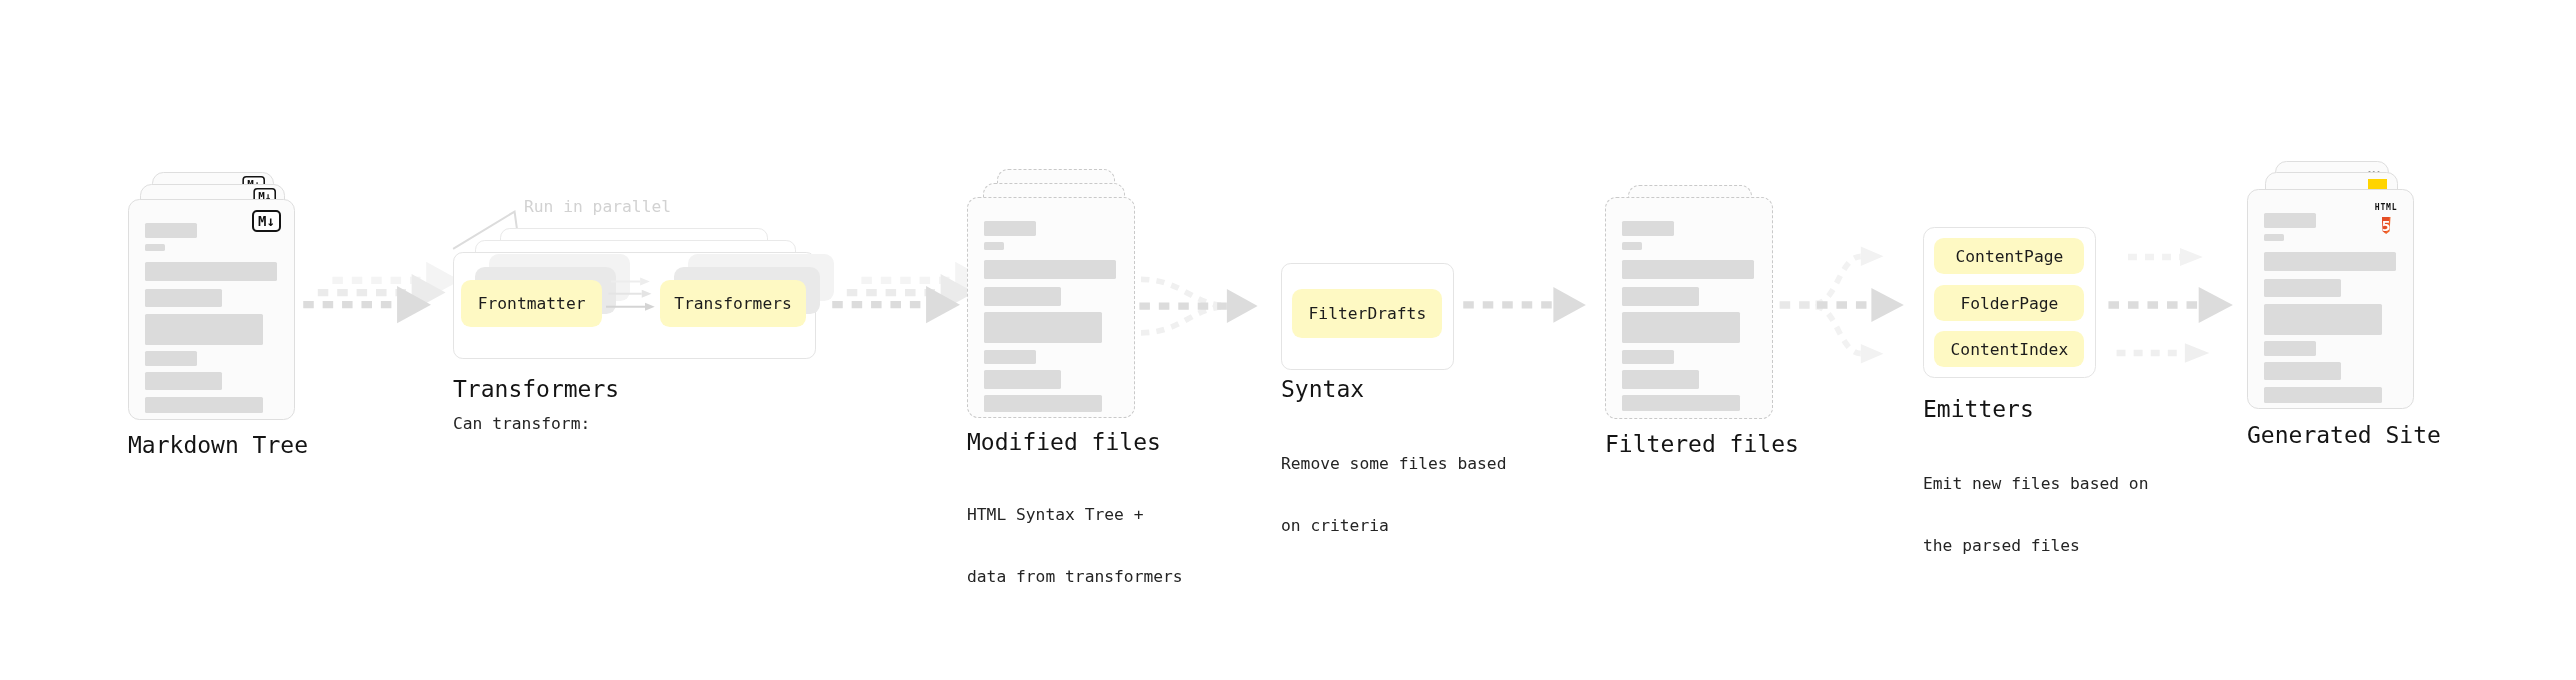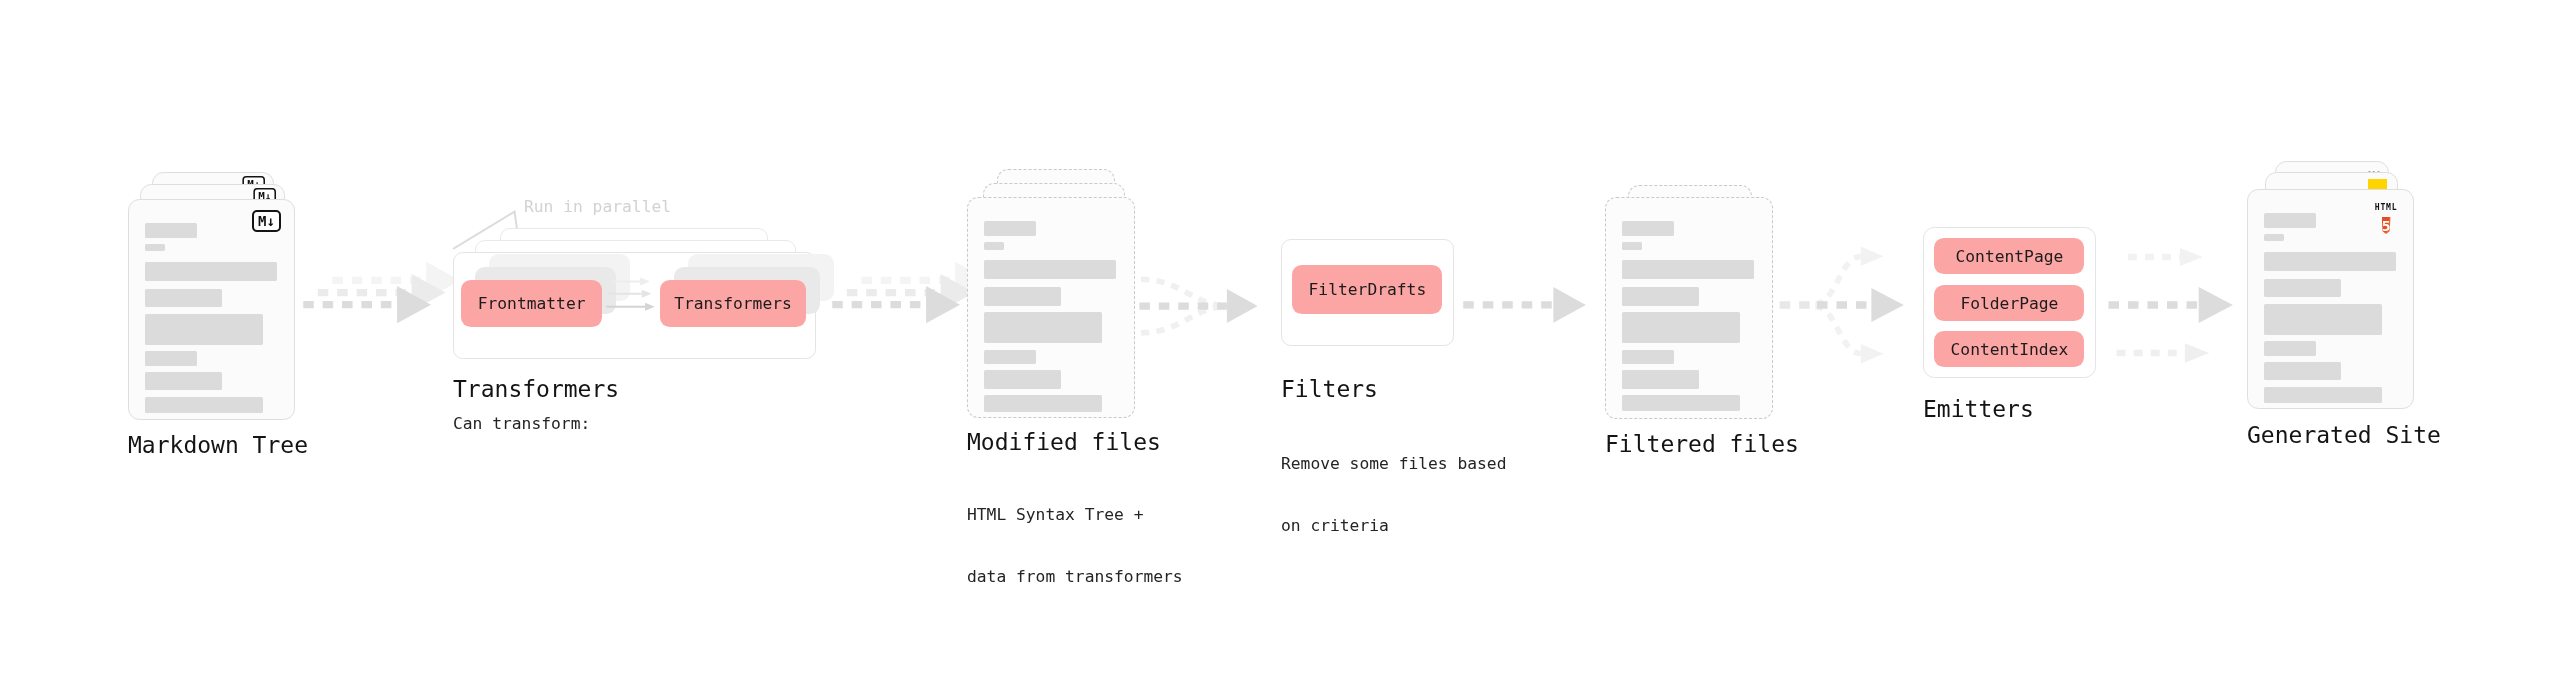--- a/index.html
+++ b/index.html
@@ -15,21 +15,21 @@
   .b2{width:19.5px;height:7.3px;margin-bottom:10.6px}
   .b3{width:132px;height:18.7px;margin-bottom:8.1px}
   .b4{width:77px;height:18.7px;margin-bottom:6.5px}
   .b5{width:118px;height:31px;margin-bottom:6.5px}
   .b6{width:52px;height:14.6px;margin-bottom:5.7px}
   .b7{width:77px;height:18.7px;margin-bottom:6.5px}
   .b8{width:118px;height:16.3px}
   
   .tbox{position:absolute;border:1.6px solid #e4e4e4;border-radius:9.8px;background:#fff;box-sizing:border-box}
   .tbox.layer{border-color:#e9e9e9}
-  .pill{position:absolute;border-radius:9.8px;background:#fca5a5;display:flex;align-items:center;
+  .pill{position:absolute;border-radius:9.8px;background:#fef9c3;display:flex;align-items:center;
         justify-content:center;font-size:16.3px;color:#1c1c1c;white-space:pre}
   .pill.ghost1{background:#e9e9e9}
   .pill.ghost2{background:#f3f3f3}
   
   .heading{position:absolute;font-size:23px;color:#141414;white-space:pre}
   .body{position:absolute;font-size:16.3px;color:#242424;white-space:pre}
   .body div{line-height:23.6px}
   .bullets div{line-height:22px}
   .annot{position:absolute;font-size:16.3px;color:#d2d2d2;white-space:pre}
   
@@ -159,25 +159,25 @@
     <div>data from transformers</div>
   </div>
 
   <svg class="abs" style="left:1136px;top:268px" width="138" height="81" viewBox="0 0 170 100">
     <path d="M 6 14 C 55 14, 70 45, 108 46" fill="none" stroke="#f0f0f0" stroke-width="7" stroke-dasharray="10 9"></path>
     <path d="M 6 80 C 55 80, 70 49, 108 48" fill="none" stroke="#f0f0f0" stroke-width="7" stroke-dasharray="10 9"></path>
     <line x1="4" y1="47" x2="112" y2="47" stroke="#dcdcdc" stroke-width="9" stroke-dasharray="13 11"></line>
     <polygon points="112,26 150,47 112,68" fill="#dcdcdc"></polygon>
   </svg>
 
-  <section class="abs" style="left:1281px;top:239px;width:165px;height:107px">
+  <section class="abs" style="left:1281px;top:263px;width:165px;height:107px">
     <div class="tbox" style="left:0;top:0;width:173px;height:107px"></div>
     <div class="pill" style="left:11.4px;top:26px;width:150px;height:49px">FilterDrafts</div>
   </section>
-  <div class="heading" style="left:1281px;top:376px">Filters</div>
+  <div class="heading" style="left:1281px;top:376px">Syntax</div>
   <div class="body" style="left:1281px;top:414px">
     <div>Remove some files based</div>
     <div>on criteria</div>
   </div>
 
   <svg class="abs" style="left:1460px;top:274px" width="138" height="65" viewBox="0 0 170 80">
     <line x1="4" y1="38" x2="115" y2="38" stroke="#dcdcdc" stroke-width="9" stroke-dasharray="13 11"></line>
     <polygon points="115,16 155,38 115,60" fill="#dcdcdc"></polygon>
   </svg>
 
@@ -208,20 +208,24 @@
     <polygon points="115,54 155,75 115,96" fill="#dcdcdc"></polygon>
   </svg>
 
   <section class="abs" style="left:1923px;top:227px;width:173px;height:151px">
     <div class="tbox" style="left:0;top:0;width:173px;height:151px;border-radius:11.4px"></div>
     <div class="pill" style="left:11.4px;top:11.4px;width:150px;height:36px">ContentPage</div>
     <div class="pill" style="left:11.4px;top:58px;width:150px;height:36px">FolderPage</div>
     <div class="pill" style="left:11.4px;top:104px;width:150px;height:36px">ContentIndex</div>
   </section>
   <div class="heading" style="left:1923px;top:396px">Emitters</div>
+  <div class="body" style="left:1923px;top:434px">
+    <div>Emit new files based on</div>
+    <div>the parsed files</div>
+  </div>
 
   <svg class="abs" style="left:2105px;top:244px" width="137" height="122" viewBox="0 0 168 150">
     <line x1="28" y1="16" x2="92" y2="16" stroke="#f2f2f2" stroke-width="8" stroke-dasharray="11 10"></line>
     <polygon points="92,5 120,16 92,27" fill="#f2f2f2"></polygon>
     <line x1="4" y1="75" x2="115" y2="75" stroke="#dcdcdc" stroke-width="9" stroke-dasharray="13 11"></line>
     <polygon points="115,53 157,75 115,97" fill="#dcdcdc"></polygon>
     <line x1="14" y1="134" x2="98" y2="134" stroke="#efefef" stroke-width="8" stroke-dasharray="11 10"></line>
     <polygon points="98,122 128,134 98,146" fill="#efefef"></polygon>
   </svg>
 

